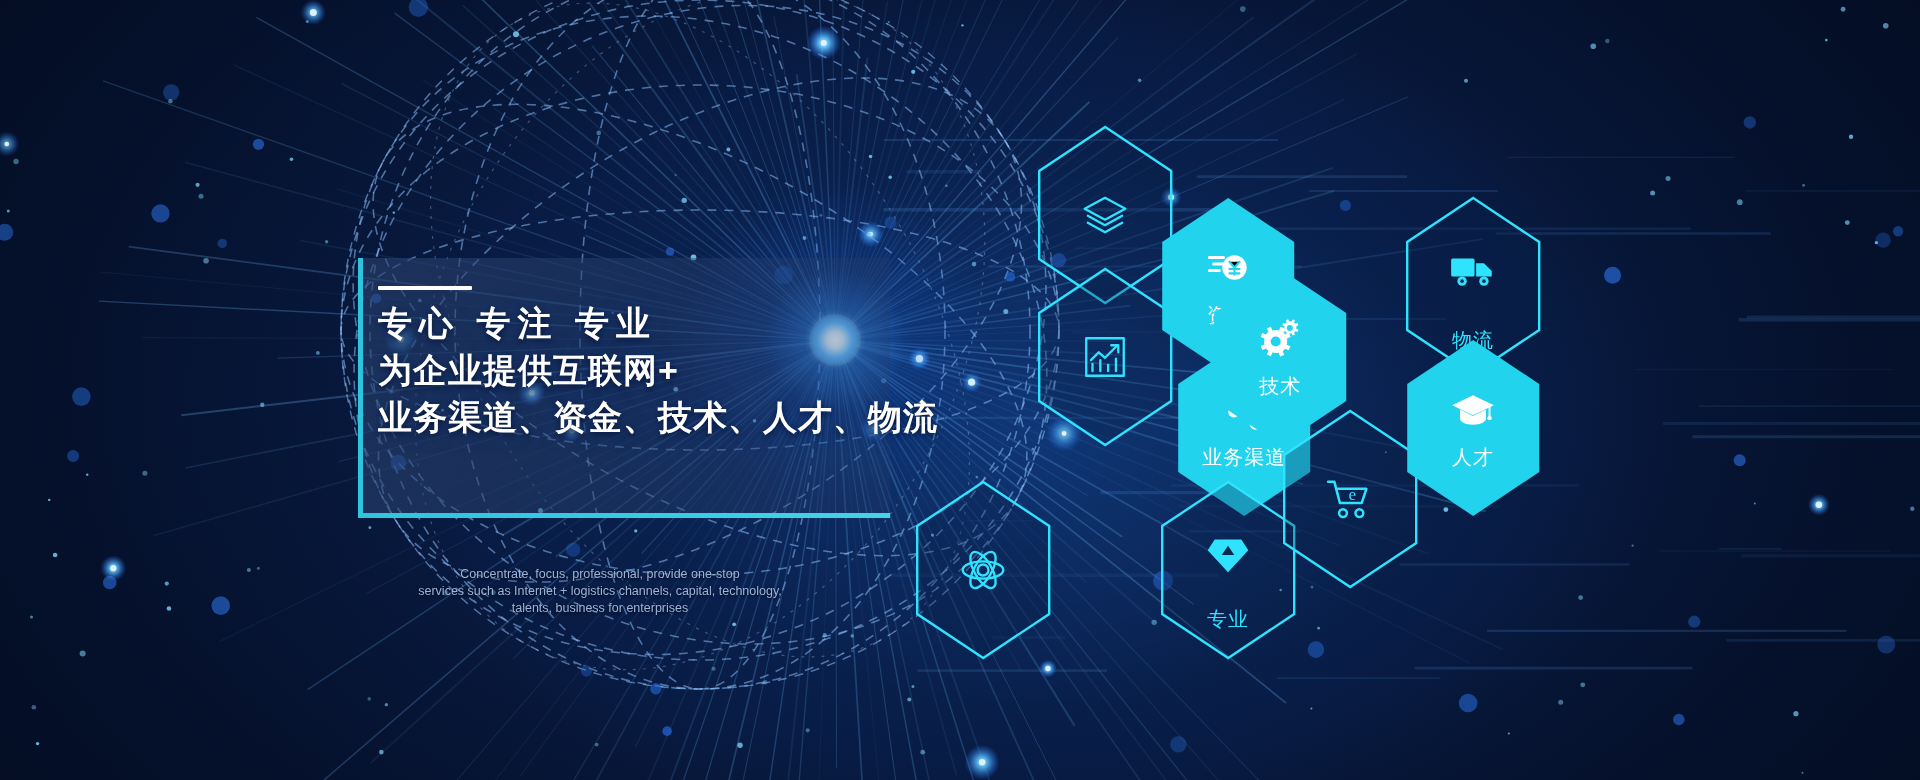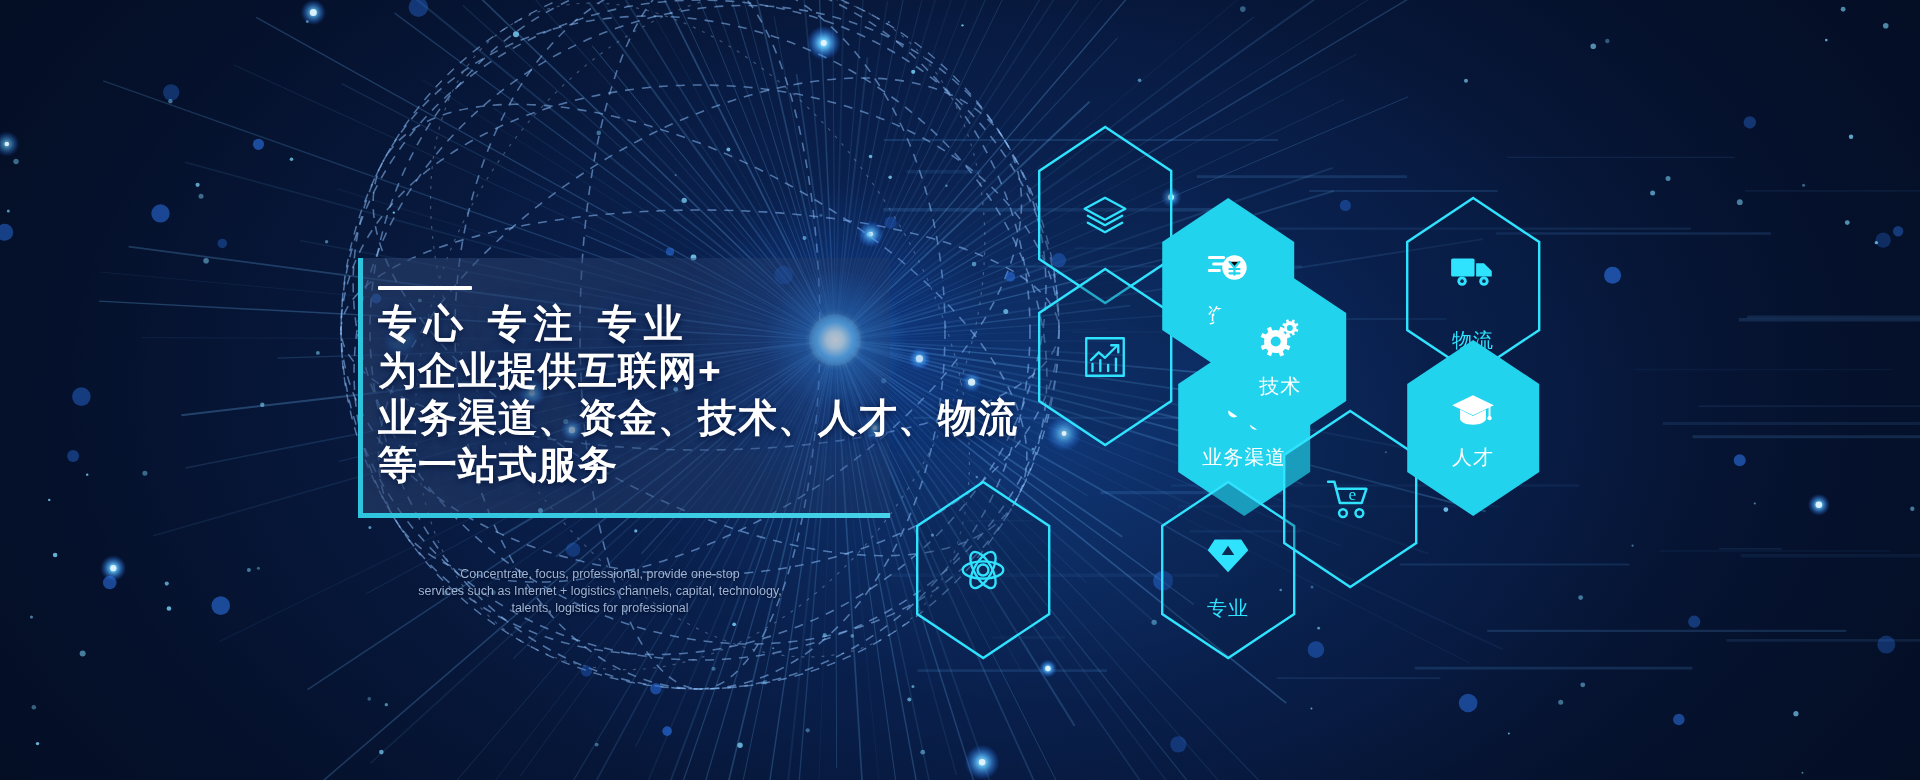--- a/index.html
+++ b/index.html
@@ -38,21 +38,21 @@
   }
   #panel-underline{
     position:absolute;left:358px;top:513px;width:532px;height:5px;
     background:linear-gradient(90deg,#2fc4dd 0%, #39cbe2 55%, #46d2e8 100%);
   }
   #accent-rule{
     position:absolute;left:378px;top:286px;width:94px;height:4px;background:#ffffff;border-radius:1px;
   }
   #headline{
     position:absolute;left:378px;top:300px;width:520px;
-    color:#ffffff;font-size:39px;line-height:47px;font-weight:bold;
+    color:#ffffff;font-size:34px;line-height:47px;font-weight:bold;
     letter-spacing:1px;
     text-shadow:0 2px 7px rgba(0,10,40,.85), 0 0 18px rgba(20,70,150,.5);
     white-space:nowrap;
   }
   #headline .l1{letter-spacing:7px;}
   #subtitle{
     position:absolute;left:400px;top:534px;width:400px;text-align:center;
     color:#9fb4d4;font-size:12.5px;line-height:17px;
     text-shadow:0 1px 3px rgba(0,8,30,.9);
     margin-top:32px;
@@ -492,27 +492,26 @@
   </div>
 
   <div id="panel"></div>
   <div id="panel-underline"></div>
   <div id="accent-rule"></div>
 
   <div id="headline">
     <div class="l1">专心 专注 专业</div>
     <div>为企业提供互联网+</div>
     <div>业务渠道、资金、技术、人才、物流</div>
-    <div>等一站式服务</div>
   </div>
 
   <div id="subtitle">
     <div>Concentrate, focus, professional, provide one-stop</div>
     <div>services such as Internet + logistics channels, capital, technology,</div>
-    <div>talents, logistics for professional</div>
+    <div>talents, business for enterprises</div>
   </div>
 
   <div id="hexes">
       <div class="hex outline" style="left: 1028.79px; top: 127px; width: 152.42px; height: 176px;">
         <svg width="152.4204710660612" height="176">
       <polygon points="76.21,0.00 142.21,44.00 142.21,132.00 76.21,176.00 10.21,132.00 10.21,44.00" fill="rgba(10,34,72,0.30)" stroke="#2fe3ff" stroke-width="2.4"></polygon>
         </svg>
         <div class="ico" style="top: 63.36px;">
           <svg width="50" height="50" viewBox="0 0 64 64">
             <path d="M32 10 58 24 32 38 6 24Z" fill="none" stroke="#2fe3ff" stroke-width="3" stroke-linecap="round" stroke-linejoin="round"></path>
@@ -587,21 +586,21 @@
       <div class="hex outline" style="left: 1151.79px; top: 482px; width: 152.42px; height: 176px;">
         <svg width="152.4204710660612" height="176">
       <polygon points="76.21,0.00 142.21,44.00 142.21,132.00 76.21,176.00 10.21,132.00 10.21,44.00" fill="rgba(10,34,72,0.30)" stroke="#2fe3ff" stroke-width="2.4"></polygon>
         </svg>
         <div class="ico" style="top: 47.52px;">
           <svg width="50" height="50" viewBox="0 0 64 64">
             <path fill="#2fe3ff" d="M15 12h34l9 14-26 28L6 26Z"></path>
             <path fill="#0b2a52" d="M32 20l8 12H24Z"></path>
           </svg>
         </div>
-        <div class="lbl" style="top: 92px;">专业</div>
+        <div class="lbl" style="top: 103px;">专业</div>
       </div>
       <div class="hex filled" style="left: 1204px; top: 269px; width: 152.42px; height: 176px;">
         <svg width="152.4204710660612" height="176">
       <polygon points="76.21,0.00 142.21,44.00 142.21,132.00 76.21,176.00 10.21,132.00 10.21,44.00" fill="#22d3ee" stroke="none" stroke-width="0"></polygon>
         </svg>
         <div class="ico" style="top: 47.52px;">
           <svg width="46" height="46" viewBox="0 0 64 64">
             <g fill="#ffffff">
               <path d="M26 18a16 16 0 0 1 4.6.7l2-5.2 5.6 2.2-2 5.2a16 16 0 0 1 3.3 3.3l5.2-2 2.2 5.6-5.2 2A16 16 0 0 1 42 34a16 16 0 0 1-.7 4.6l5.2 2-2.2 5.6-5.2-2a16 16 0 0 1-3.3 3.3l2 5.2-5.6 2.2-2-5.2A16 16 0 0 1 26 50a16 16 0 0 1-4.6-.7l-2 5.2-5.6-2.2 2-5.2a16 16 0 0 1-3.3-3.3l-5.2 2L5.1 40.2l5.2-2A16 16 0 0 1 10 34a16 16 0 0 1 .3-4.2l-5.2-2 2.2-5.6 5.2 2a16 16 0 0 1 3.3-3.3l-2-5.2 5.6-2.2 2 5.2A16 16 0 0 1 26 18Z"></path>
               <circle cx="26" cy="34" r="7" fill="#22d3ee"></circle>

